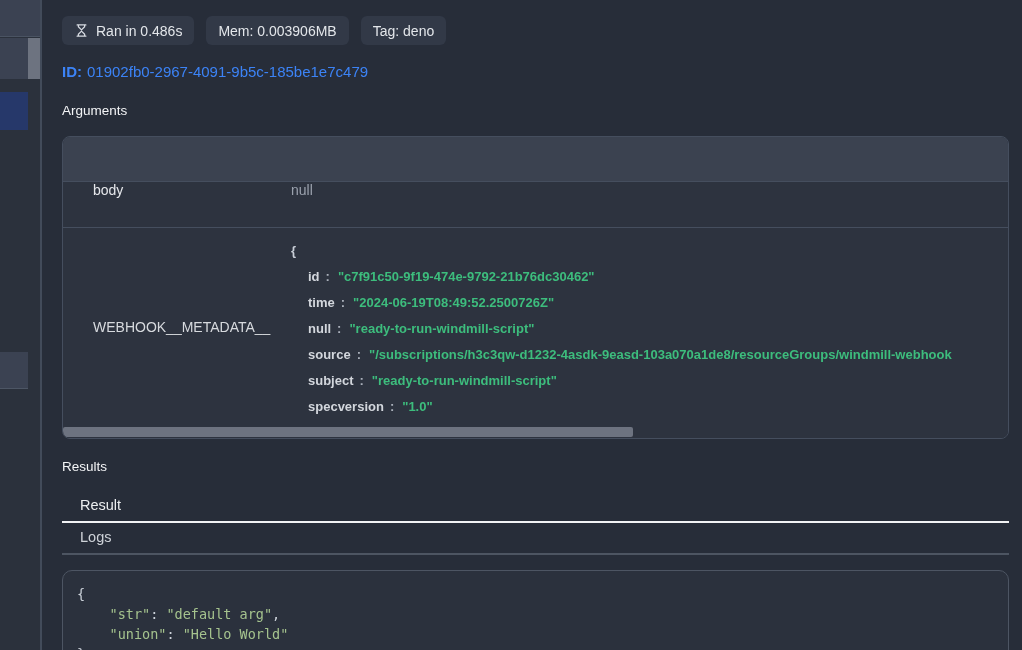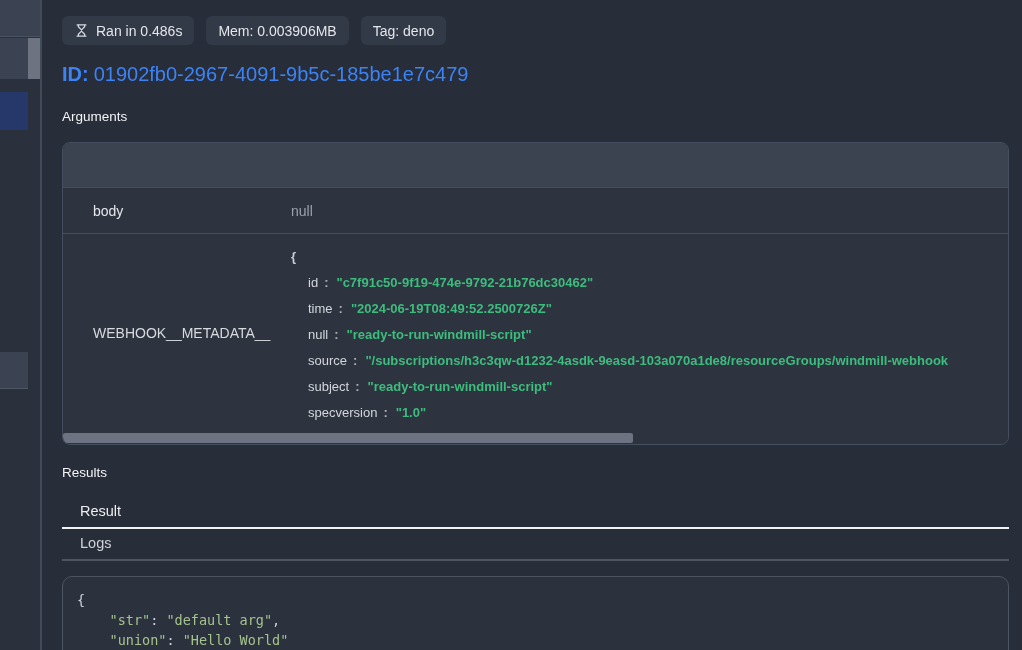--- a/index.html
+++ b/index.html
@@ -30,45 +30,45 @@
   .main { flex:1; padding:16px 13px 0 20px; }
 
   .badges { display:flex; gap:12px; }
   .badge {
     display:inline-flex; align-items:center; gap:7px;
     background:#323947; border-radius:6px; height:29px;
     padding:0 12px; font-size:14px; color:#e3e6ea; white-space:nowrap;
   }
   .badge svg { display:block; }
 
-  .id-line { margin-top:18px; font-size:20px; }
+  .id-line { margin-top:18px; font-size:15px; }
   .id-label { color:#3c83f6; font-weight:700; }
   .id-value { color:#3c83f6; text-decoration:none; margin-left:5px; }
 
   .section-title { margin-top:23px; font-size:13.5px; font-weight:400; color:#f3f4f6; }
 
   
   .args-table {
     margin-top:18px; width:947px;
     border:1px solid #454e5e; border-radius:8px;
     overflow:hidden; background:#2d333f;
   }
   .t-head { display:flex; height:44px; align-items:center; background:#3b4250;
     font-size:13px; font-weight:700; color:#e5e7eb; }
   .col-arg { width:228px; flex:none; padding-left:30px; }
   .col-val { flex:1; min-width:0; }
   .t-row { display:flex; border-top:1px solid #454e5e; background:#2d333f; }
-  .row-body { height:46px; align-items:center; font-size:14px; }
+  .row-body { height:46px; font-size:14px; }
   .null-val { color:#9aa1ad; }
   .row-webhook { height:198px; }
   .webhook-arg { display:flex; align-items:center; font-size:14px; color:#d7dade; }
   .json-view { padding-top:10px; font-size:13px; line-height:26px; white-space:nowrap; overflow:hidden; }
   .j-brace { color:#c9cfd8; font-weight:600; }
   .j-line { padding-left:17px; }
-  .j-key { color:#d3d7dd; font-weight:400; }
+  .j-key { color:#d3d7dd; font-weight:700; }
   .j-colon { color:#aab1bb; font-weight:700; margin:0 8px 0 6px; }
   .j-val { color:#3dbd7d; font-weight:600; }
 
   .hscroll { position:relative; height:13px; background:#2d333f; }
   .hscroll-thumb { position:absolute; left:0; bottom:1px; width:570px; height:10px;
     background:#6d7380; border-radius:2px; }
 
   
   .results-title { margin-top:20px; }
   .tabs { margin-top:17px; display:flex;flex-direction:column; }

